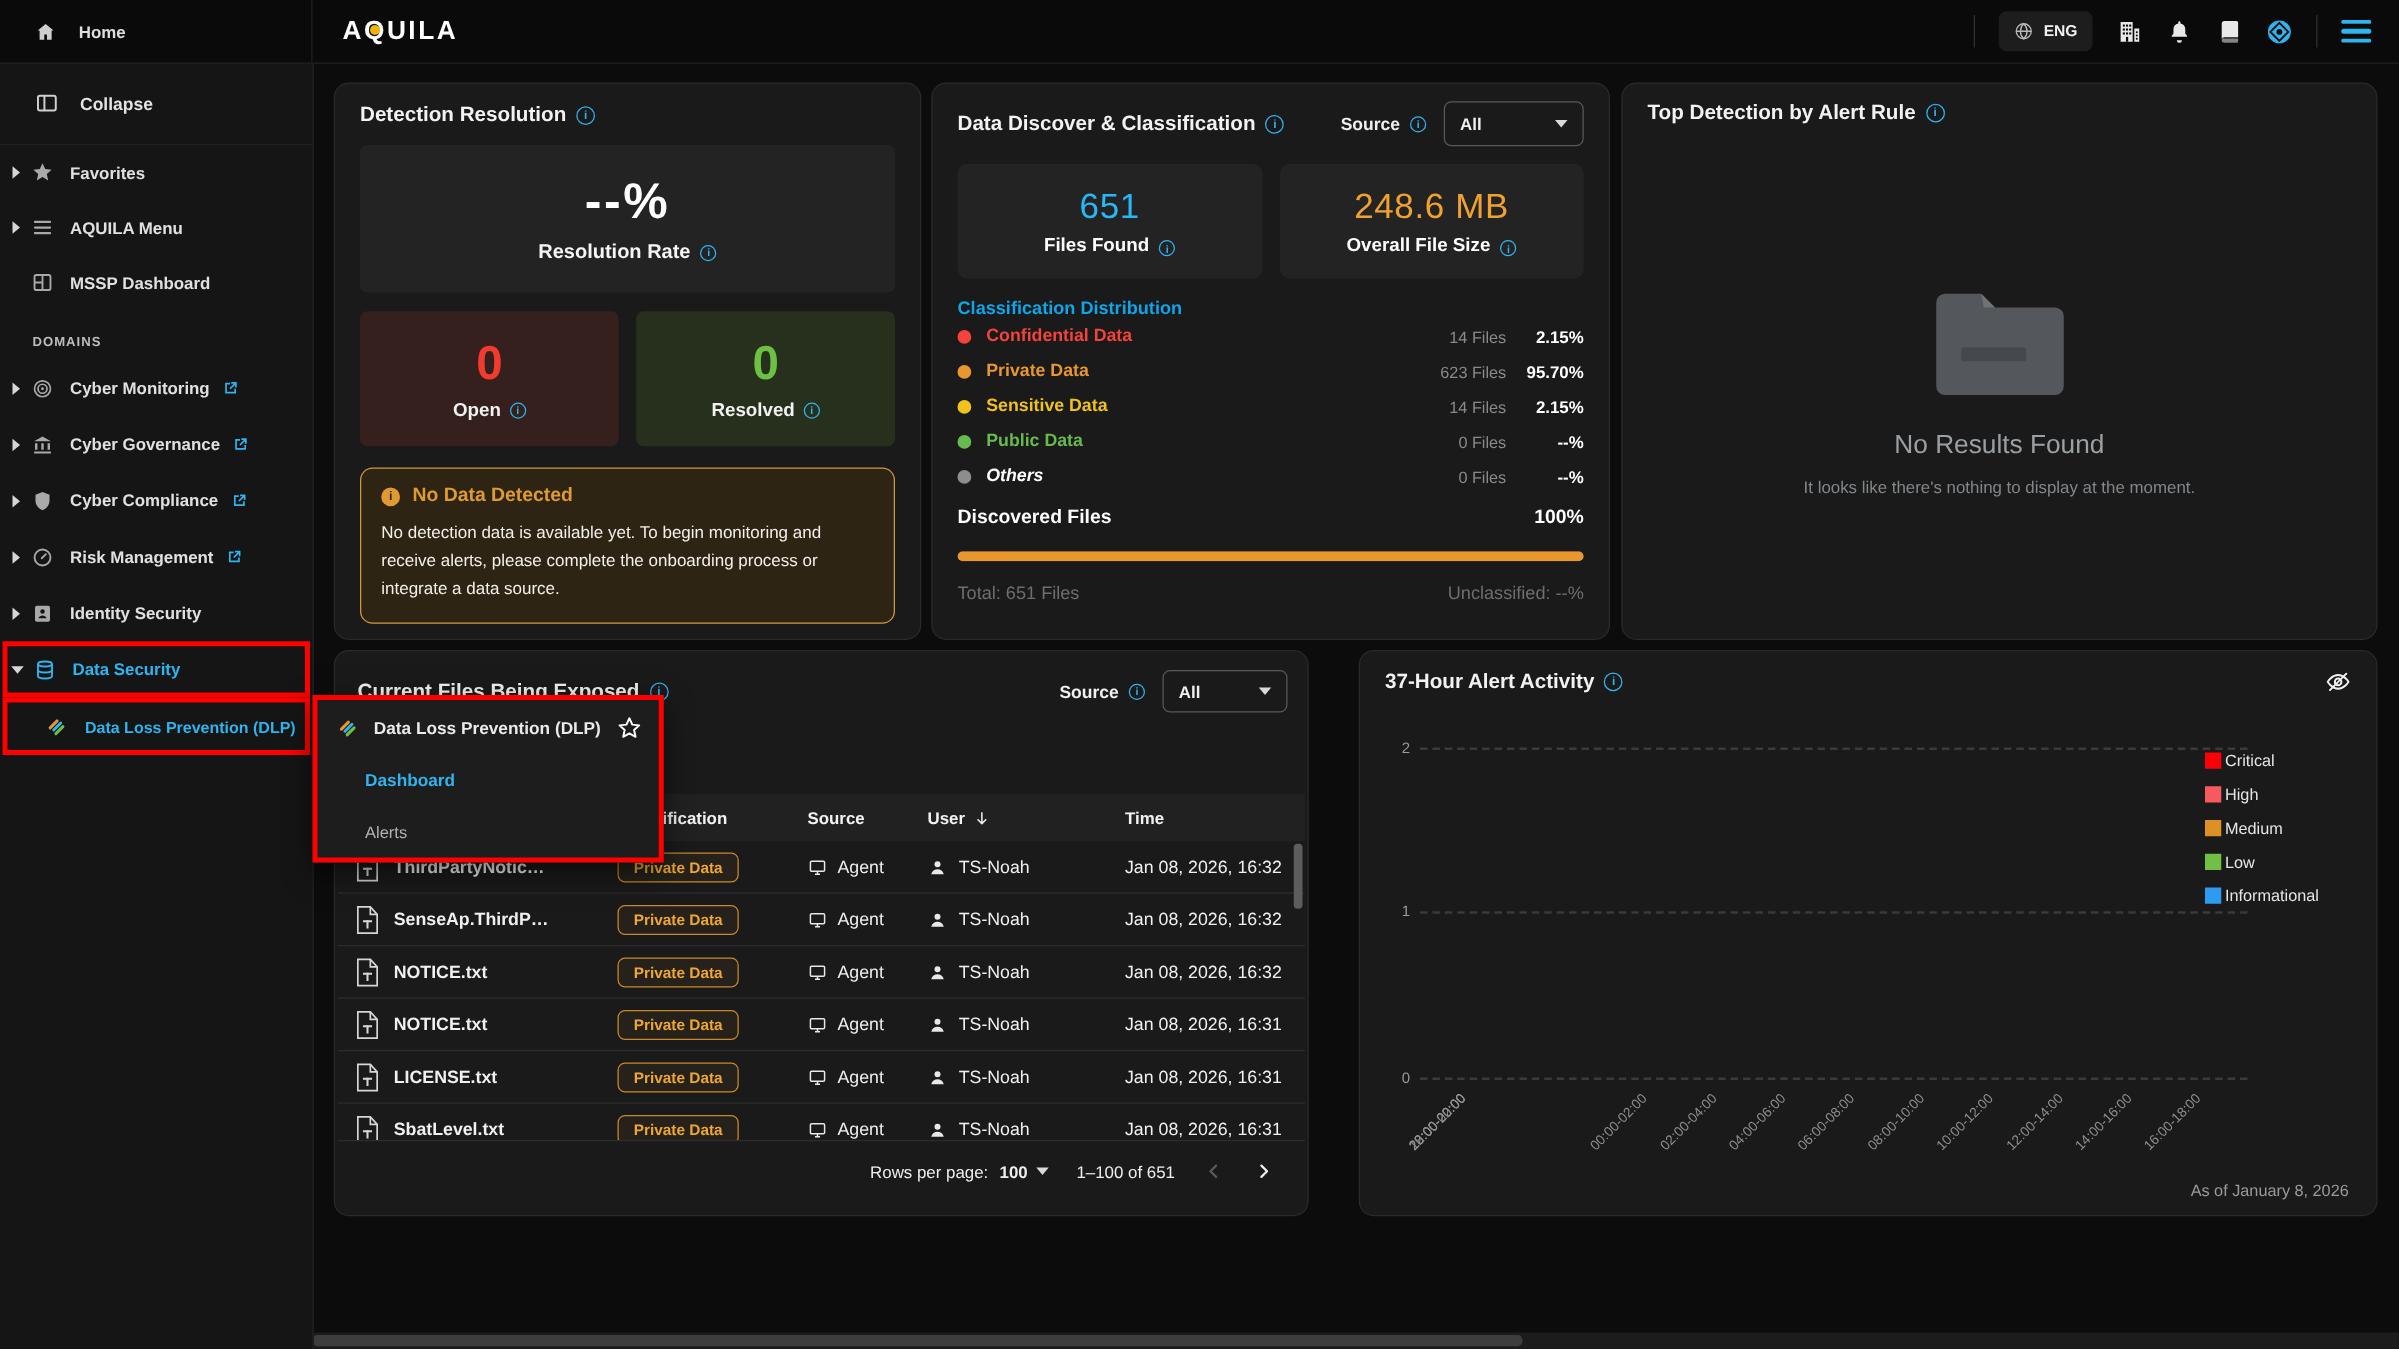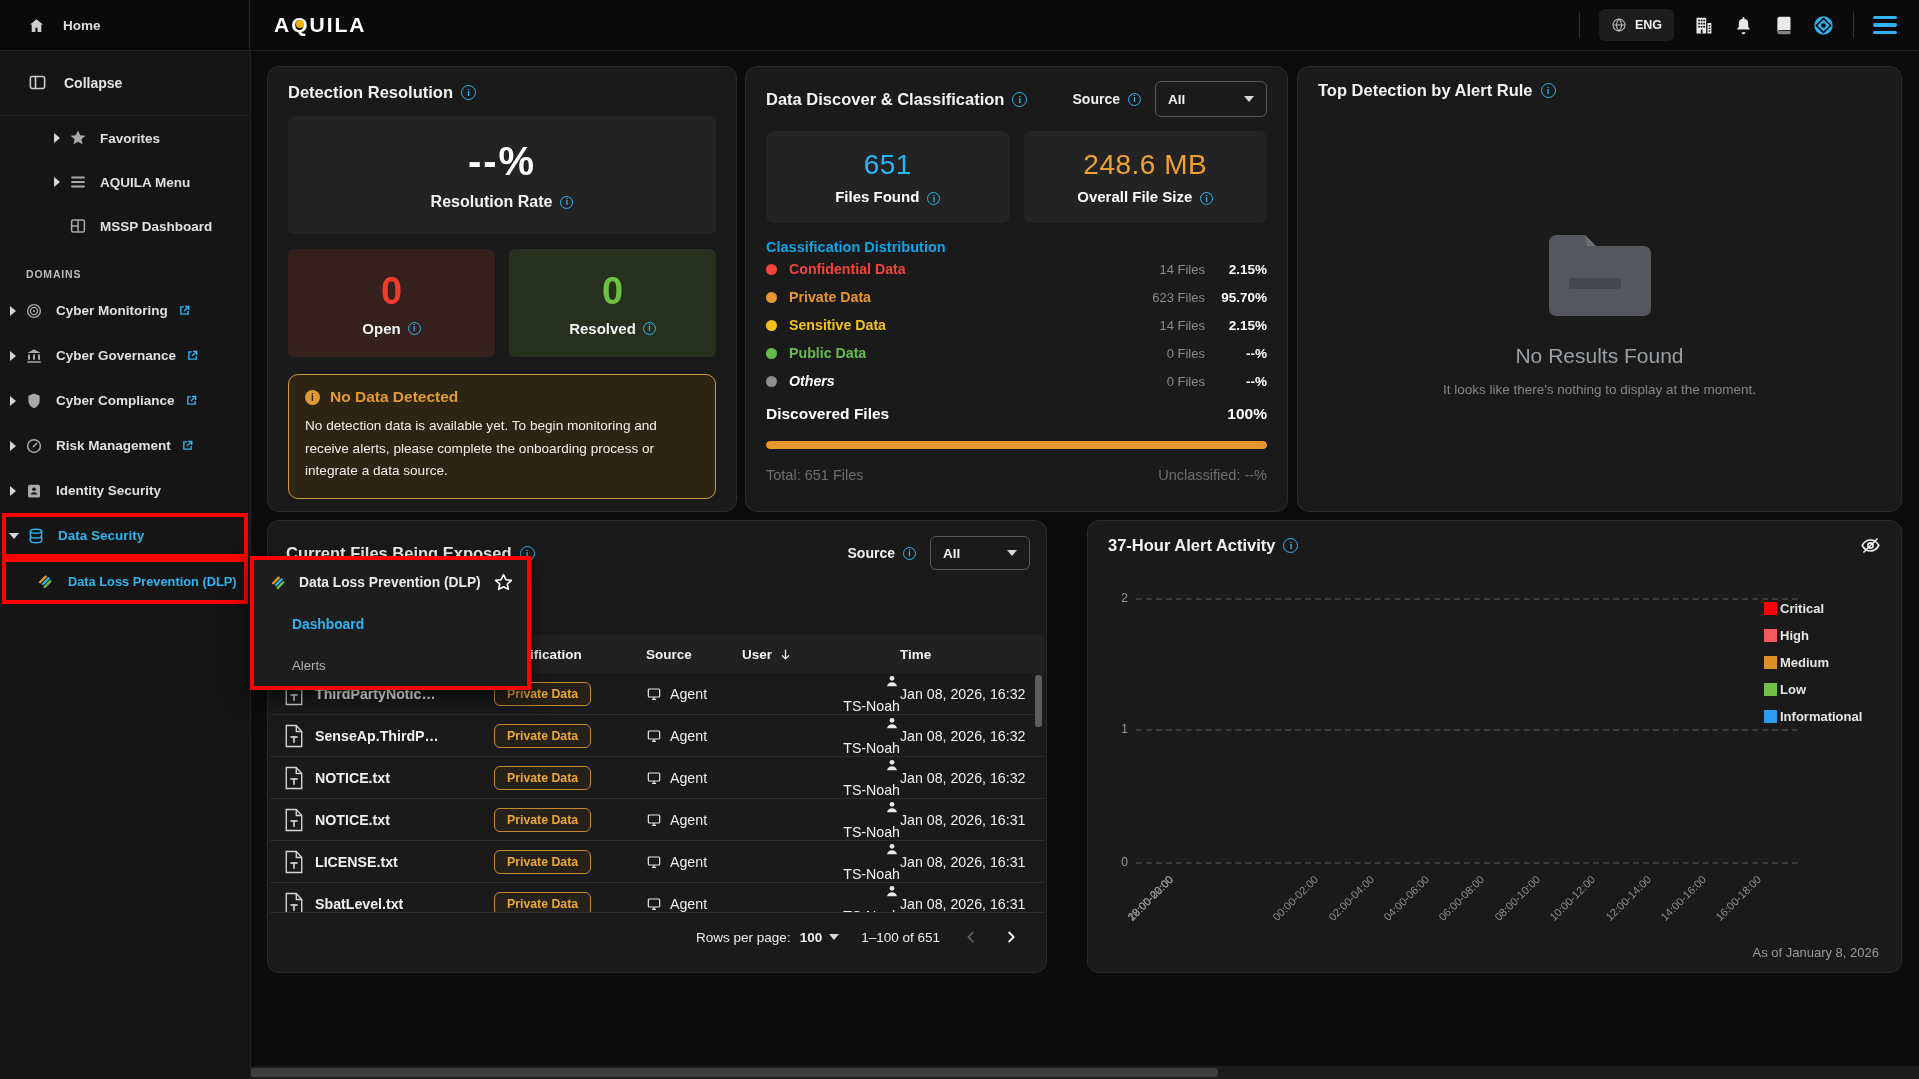--- a/index.html
+++ b/index.html
@@ -16,21 +16,21 @@
   .tb-div{width:1px;height:26px;background:#303030;}
   .lang-pill{display:flex;align-items:center;gap:8px;background:#1d1d1d;border-radius:6px;height:32px;padding:0 12px;font-size:12.5px;font-weight:700;color:#f0f0f0;cursor:pointer;}
   .lang-pill svg{width:16px;height:16px;color:#b9b9b9;}
   .tb-icon{width:21px;height:21px;color:#e9e9e9;cursor:pointer;}
   .burger{display:flex;flex-direction:column;gap:4.5px;cursor:pointer;}
   .burger span{width:24px;height:3.2px;border-radius:2px;background:#2fb4f0;}
   
   .sidebar{position:absolute;top:50px;left:0;width:250px;bottom:0;background:#151515;border-right:1px solid #222;z-index:5;}
   .collapse-row{height:66px;box-sizing:border-box;border-bottom:1px solid #222;display:flex;align-items:center;gap:17px;padding-left:28px;font-size:14px;font-weight:700;color:#e3e3e3;cursor:pointer;}
   .collapse-row svg{width:19px;height:19px;color:#cfcfcf;}
-  .nav-top{position:absolute;top:66px;left:0;right:0;padding-left:44px;}
+  .nav-top{position:absolute;top:66px;left:0;right:0;}
   .nav-item{height:44px;display:flex;align-items:center;font-size:13.5px;font-weight:700;color:#e0e0e0;cursor:pointer;}
   .caret-r{width:0;height:0;border-top:5px solid transparent;border-bottom:5px solid transparent;border-left:6px solid #d6d6d6;margin:0 9px 0 10px;flex:none;}
   .caret-d{width:0;height:0;border-left:5px solid transparent;border-right:5px solid transparent;border-top:6px solid #d6d6d6;margin:0 8px 0 9px;flex:none;}
   .caret-ph{width:16px;flex:none;margin:0 5px 0 4px;}
   .nav-ic{width:18px;height:18px;color:#a9a9a9;margin-right:13px;flex:none;}
   .domains-wrap{position:absolute;top:218px;left:0;right:0;}
   .domains-label{padding:0 0 8px 26px;font-size:10.5px;font-weight:700;letter-spacing:.8px;color:#bdbdbd;}
   .dom-item{height:45px;display:flex;align-items:center;font-size:13.5px;font-weight:700;color:#e0e0e0;cursor:pointer;}
   .ext-ic{width:13px;height:13px;margin-left:10px;flex:none;}
   .active-cyan{color:#2fb4f0;}
@@ -109,37 +109,37 @@
   .th.pad14{padding-left:14px;}
   .th.pad16{padding-left:16px;}
   .th.pad12{padding-left:12px;}
   .sort-ic{width:15px;height:15px;color:#e8e8e8;}
   .rows-wrap{position:absolute;top:152px;left:2px;right:2px;height:239px;overflow:hidden;}
   .trow{height:41px;border-bottom:1px solid #2c2c2c;font-size:14.2px;color:#f0f0f0;}
   .cell-name{display:flex;align-items:center;gap:11px;font-weight:700;white-space:nowrap;overflow:hidden;}
   .doc-ic{width:20px;height:24px;flex:none;}
   .badge{display:inline-flex;justify-self:start;margin-left:14px;padding:4px 12px;border:1px solid #c9882a;border-radius:6px;background:rgba(201,136,42,.07);color:#eda734;font-size:12.3px;font-weight:700;white-space:nowrap;}
   .cell-src{display:flex;align-items:center;gap:8px;margin-left:16px;}
-  .cell-usr{display:flex;align-items:flex-end;gap:9px;margin-left:12px;flex-direction:column;}
+  .cell-usr{display:flex;align-items:flex-start;gap:9px;margin-left:12px;}
   .cell-ic{width:16px;height:16px;color:#e8e8e8;flex:none;}
   .cell-time{white-space:nowrap;}
   .scrollthumb{position:absolute;right:2px;top:2px;width:7px;height:52px;border-radius:3px;background:#5d5d5d;}
   .tfoot{position:absolute;top:391px;left:2px;right:2px;height:48px;border-top:1px solid #2c2c2c;display:flex;align-items:center;justify-content:flex-end;gap:22px;padding-right:24px;font-size:13.5px;color:#eee;}
   .rpp{display:flex;align-items:center;gap:9px;font-weight:400;}
   .rpp-val{display:flex;align-items:center;gap:7px;font-weight:700;cursor:pointer;}
   .pg-chev{width:18px;height:18px;cursor:pointer;}
   .pg-chev.disabled{color:#5a5a5a;cursor:default;}
   .pg-chev.enabled{color:#f0f0f0;}
   
   #card-chart{left:1087px;top:520px;width:815px;height:453px;padding:14px 20px;}
   .chart-head{display:flex;align-items:center;}
   .eye-btn{margin-left:auto;width:21px;height:21px;color:#f0f0f0;cursor:pointer;}
   .gridline{position:absolute;left:48px;width:662px;border-top:2px dashed #3a3a3a;}
   .ytick{position:absolute;left:40px;transform:translate(-100%,-50%);font-size:12px;color:#9b9b9b;}
-  .legend{position:absolute;left:676px;top:80px;display:flex;flex-direction:column;gap:12px;font-weight:bold;}
+  .legend{position:absolute;left:676px;top:80px;display:flex;flex-direction:column;gap:12px;}
   .lg-item{display:flex;align-items:center;gap:3px;font-size:13px;color:#e6e6e6;}
   .lg-sw{width:13px;height:13px;flex:none;}
   .xl{position:absolute;top:352px;transform:rotate(-45deg);transform-origin:100% 0;white-space:nowrap;font-size:11px;color:#8f8f8f;}
   .xl:nth-of-type(1){right:755px;}.xl:nth-of-type(2){right:700px;}.xl:nth-of-type(3){right:644px;}
   .xl:nth-of-type(4){right:589px;}.xl:nth-of-type(5){right:533px;}.xl:nth-of-type(6){right:478px;}
   .xl:nth-of-type(7){right:423px;}.xl:nth-of-type(8){right:367px;}.xl:nth-of-type(9){right:312px;}
   .xl:nth-of-type(10){right:256px;}.xl:nth-of-type(11){right:201px;}.xl:nth-of-type(12){right:146px;}
   .asof{position:absolute;right:22px;bottom:12px;font-size:13px;color:#9a9a9a;}
   
   .hscroll{position:absolute;left:250px;right:0;bottom:0;height:13px;background:#1c1c1c;}

